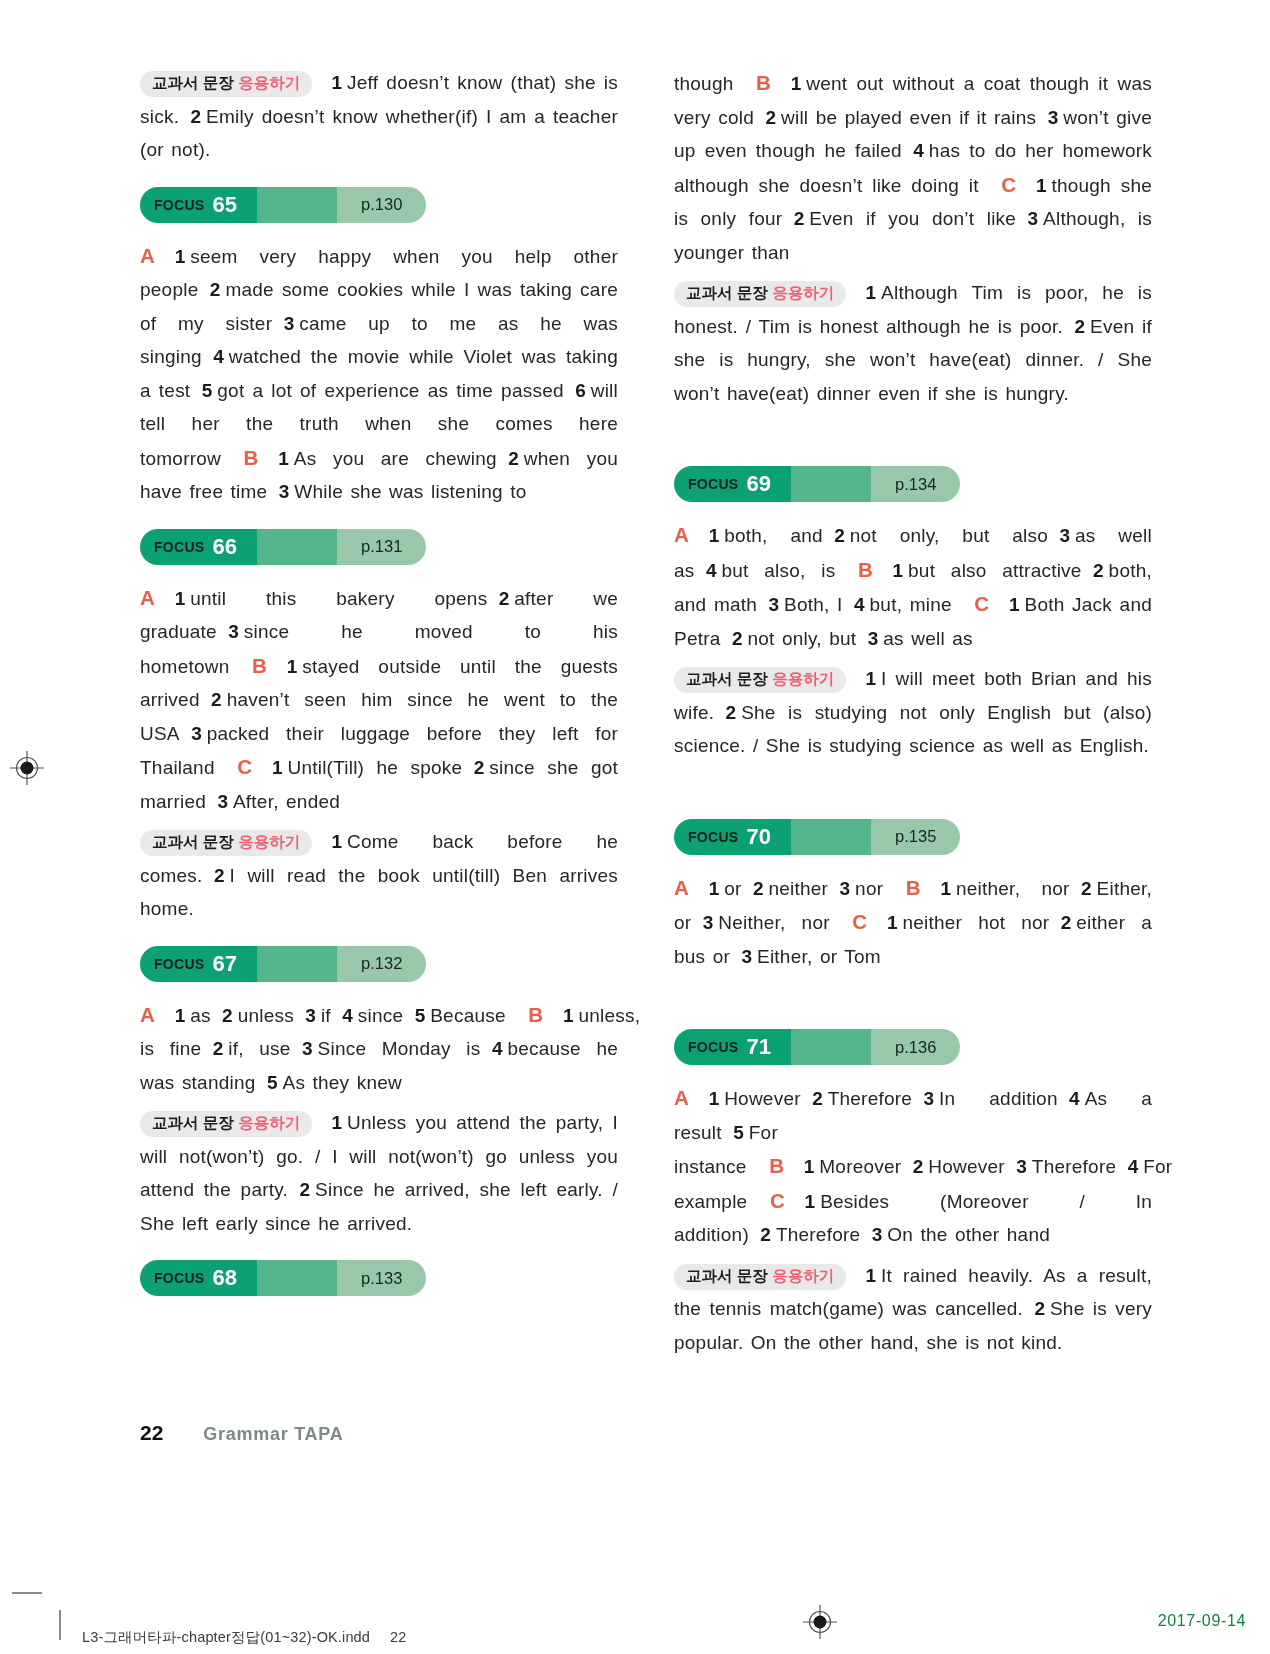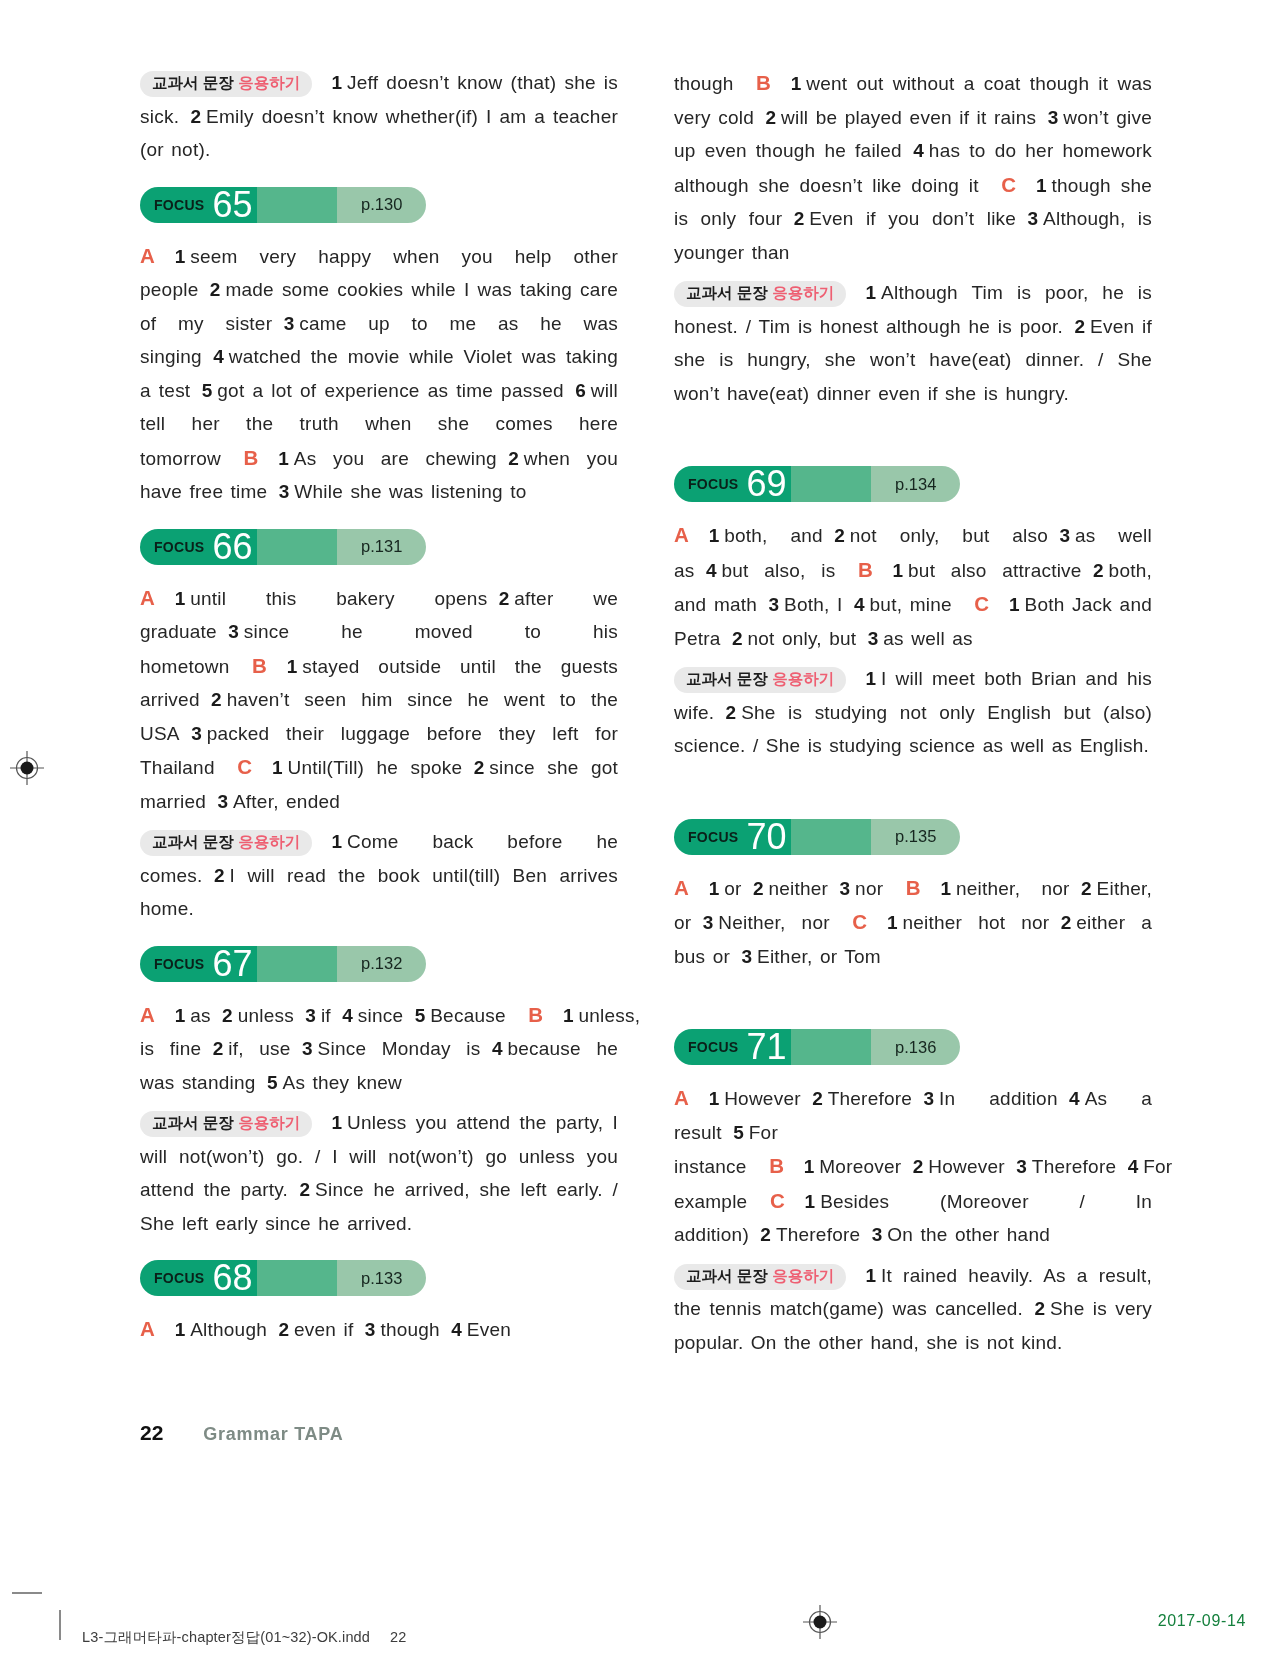--- a/index.html
+++ b/index.html
@@ -21,21 +21,21 @@
   .kbadge{display:inline-block;background:#e9e9e9;border-radius:15px;padding:2px 12px 4px;
           font-size:15.5px;font-weight:bold;color:#1d1d1d;line-height:20px;margin-right:8px;
           vertical-align:1px;letter-spacing:0;word-spacing:0;white-space:nowrap;}
   .k-pink{color:#ee5f72;}
 
   .focus-badge{display:flex;width:286px;height:36px;border-radius:18px;overflow:hidden;
                margin:20px 0 16px 0;}
   .focus-badge.spaced{margin-top:56px;}
   .f-seg1{flex:0 0 41%;background:#0ba173;display:flex;align-items:center;padding-left:14px;box-sizing:border-box;}
   .f-word{font-size:14px;font-weight:bold;color:#0a2019;letter-spacing:.02em;}
-  .f-num{font-size:36px;color:#ffffff;margin-left:8px;font-weight:400;}
+  .f-num{font-size:22px;color:#ffffff;margin-left:8px;font-weight:700;}
   .f-seg2{flex:0 0 28%;background:#55b68c;}
   .f-seg3{flex:1;background:#99c7aa;display:flex;align-items:center;justify-content:center;}
   .f-page{font-size:16.5px;color:#16261f;}
 
   .page-footer{position:absolute;left:140px;top:1421px;display:flex;align-items:baseline;}
   .page-num{font-size:21px;font-weight:bold;color:#111;}
   .book-title{font-size:18px;font-weight:bold;color:#7e8b85;margin-left:40px;letter-spacing:.04em;}
 
   .regmark{position:absolute;}
   .regmark-left{left:10px;top:751px;}
@@ -94,21 +94,20 @@
         <div class="focus-badge">
           <span class="f-seg1">
             <span class="f-word">FOCUS</span>
             <span class="f-num">68</span>
           </span>
           <span class="f-seg2"></span>
           <span class="f-seg3">
             <span class="f-page">p.133</span>
           </span>
         </div>
-        <p class="answer-para"><b class="abc">A</b><b class="num">1</b><span class="txt">Although</span><b class="num">2</b><span class="txt">even if</span><b class="num">3</b><span class="txt">though</span><b class="num">4</b><span class="txt">Even</span></p>
       </div>
     <div class="divider"></div>
     <div class="col" id="col-right">
         <p class="answer-para"><span class="txt">though</span><b class="abc">B</b><b class="num">1</b><span class="txt">went out without a coat though it was very cold</span><b class="num">2</b><span class="txt">will be played even if it rains</span><b class="num">3</b><span class="txt">won’t give up even though he failed</span><b class="num">4</b><span class="txt">has to do her homework although she doesn’t like doing it</span><b class="abc">C</b><b class="num">1</b><span class="txt">though she is only four</span><b class="num">2</b><span class="txt">Even if you don’t like</span><b class="num">3</b><span class="txt">Although, is younger than</span></p>
         <p class="answer-para"><span class="kbadge"><span class="k-black">교과서 문장</span> <span class="k-pink">응용하기</span></span><b class="num">1</b><span class="txt">Although Tim is poor, he is honest. / Tim is honest although he is poor.</span><b class="num">2</b><span class="txt">Even if she is hungry, she won’t have(eat) dinner. / She won’t have(eat) dinner even if she is hungry.</span></p>
         <div class="focus-badge spaced">
           <span class="f-seg1">
             <span class="f-word">FOCUS</span>
             <span class="f-num">69</span>
           </span>

